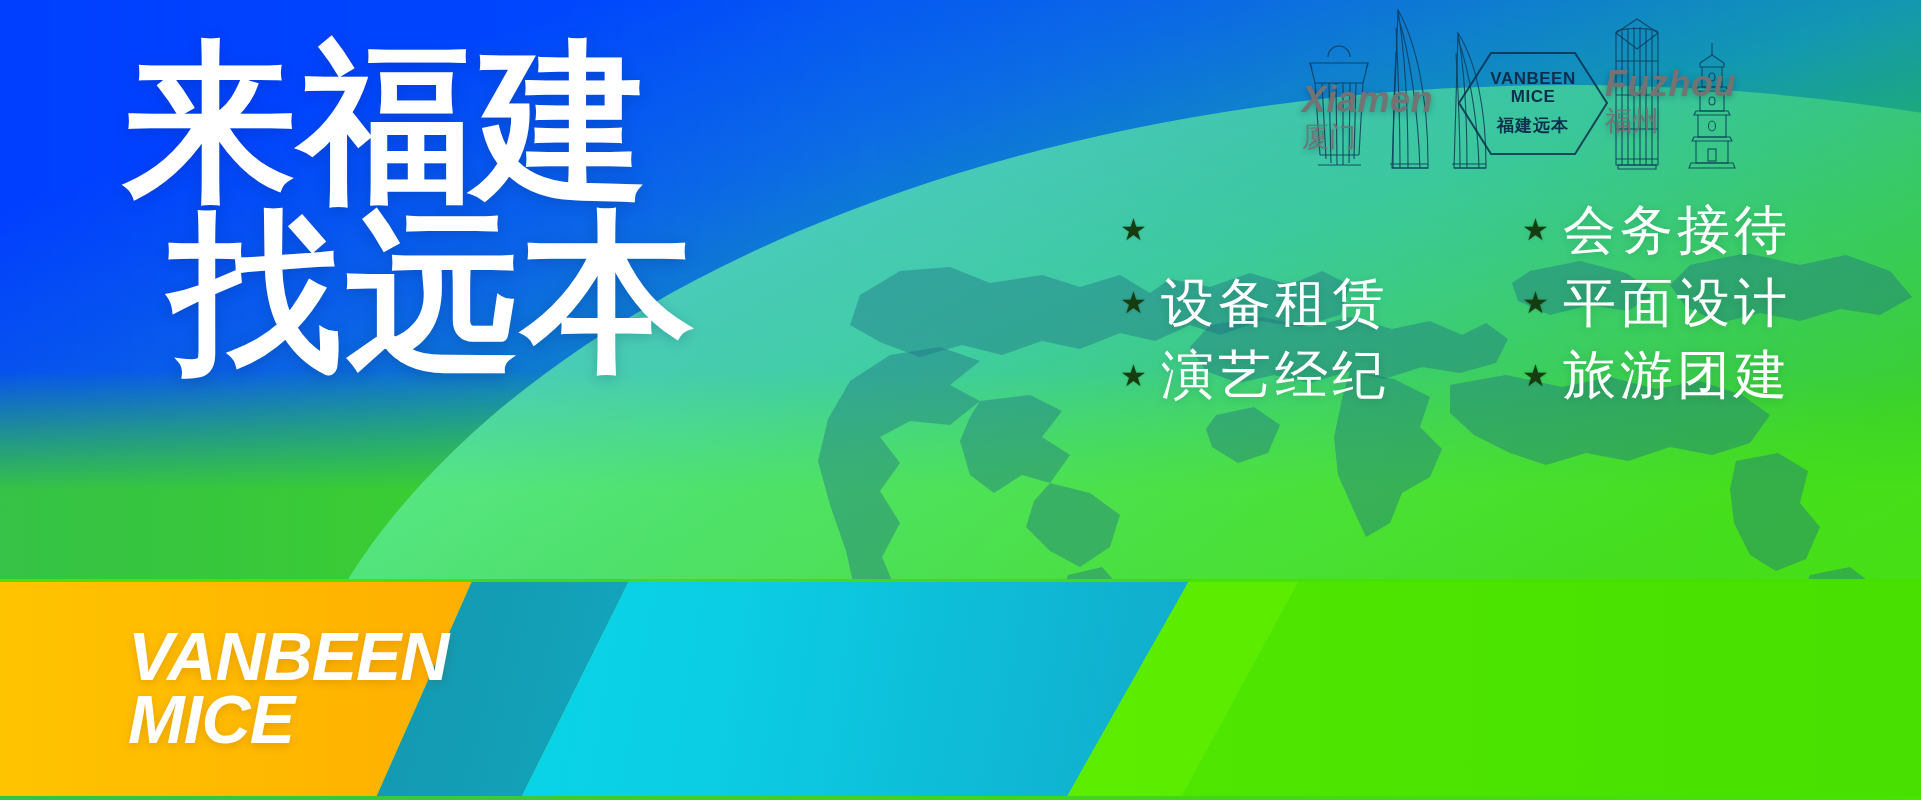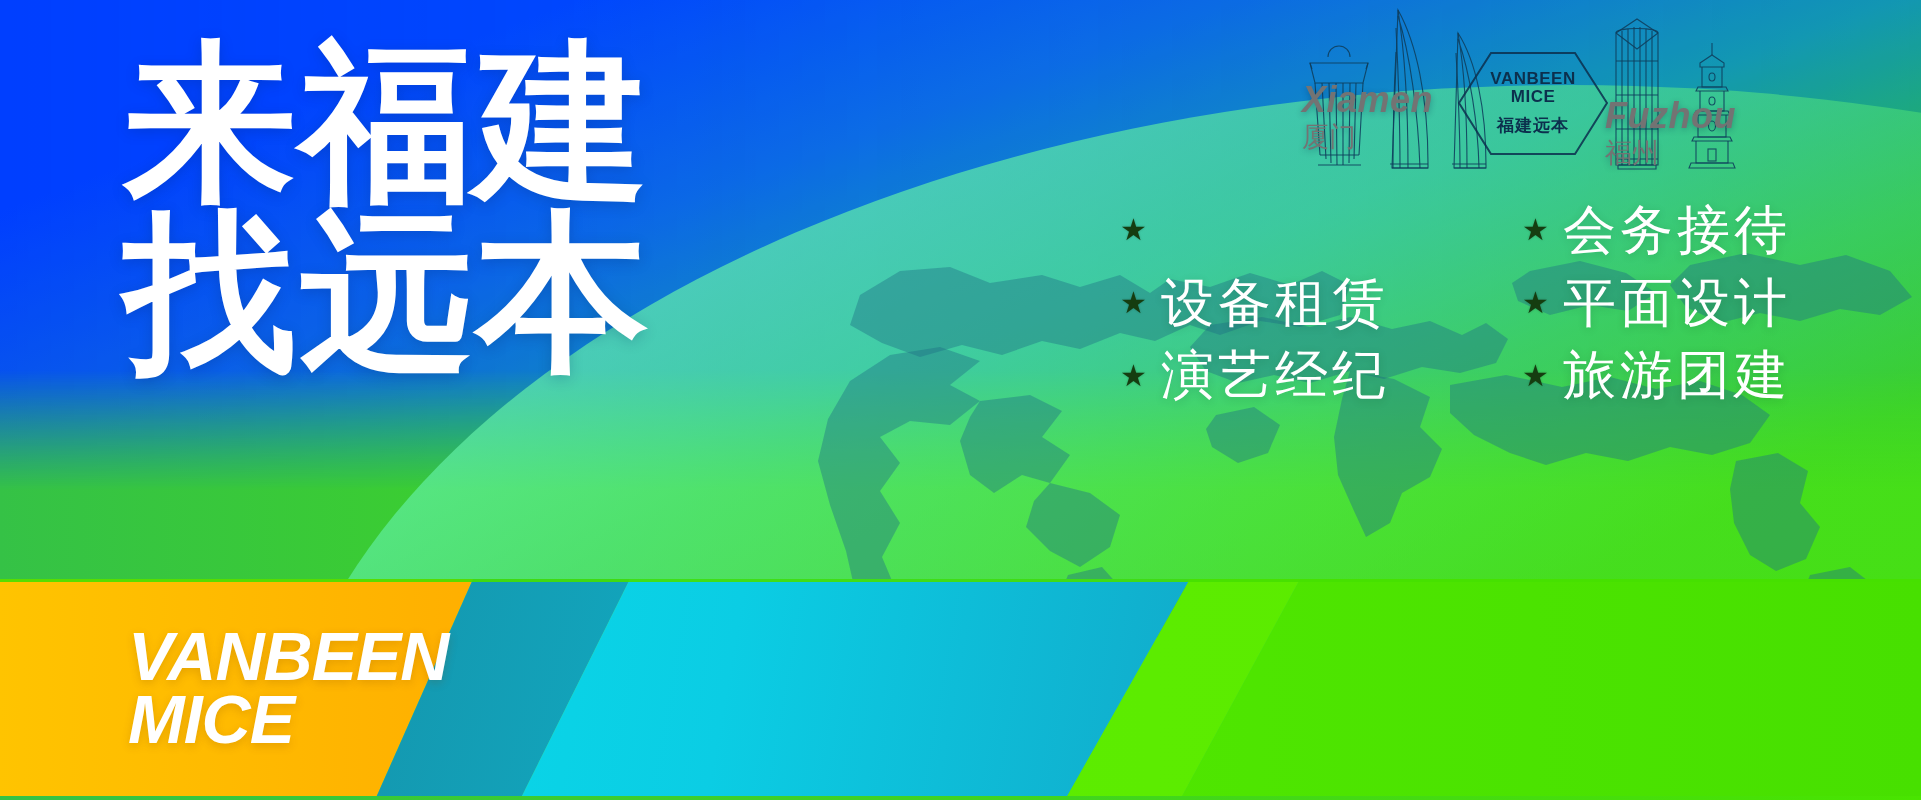--- a/index.html
+++ b/index.html
@@ -39,39 +39,39 @@
   .globe svg path{fill:#1f6f86;opacity:.42;}
 
   
   .headline{
     position:absolute;left:124px;top:38px;width:620px;
     color:#fff;font-weight:900;font-size:172px;line-height:.99;
     letter-spacing:4px;
     text-shadow:0 3px 14px rgba(0,40,90,.22);
     font-family:"DejaVu Sans","Liberation Sans",sans-serif;
   }
-  .headline .l2{display:block;}
+  .headline .l2{display:block;text-align:center;}
 
   
   .citybar{position:absolute;left:1290px;top:6px;width:560px;height:165px;}
   .lm{position:absolute;bottom:0;}
   .lm svg{display:block;}
   .lm svg *{stroke:#0f3d5c;fill:none;stroke-width:1.1;opacity:.88;}
 
   .cityname{position:absolute;color:#737373;}
   .cityname .en{
     font-style:italic;font-weight:900;font-size:36px;letter-spacing:.5px;
     text-shadow:0 2px 6px rgba(0,30,70,.3);line-height:1;
   }
   .cityname .cn{
     font-size:27px;line-height:1.15;margin-top:4px;font-weight:400;
     text-shadow:0 2px 6px rgba(0,30,70,.3);
   }
   #xiamen-name{left:12px;top:76px;}
-  #fuzhou-name{left:315px;top:92px;}
+  #fuzhou-name{left:315px;top:60px;}
 
   .hexbadge{
     position:absolute;left:167px;top:45px;width:152px;height:105px;
     display:flex;flex-direction:column;align-items:center;justify-content:center;
     color:#0c2f4d;
     clip-path:polygon(22% 0,78% 0,100% 50%,78% 100%,22% 100%,0 50%);
   }
   .hexbadge .hexline{position:absolute;inset:0;}
   .hexbadge .hexline svg{width:100%;height:100%;}
   .hexbadge .hexline polygon{fill:none;stroke:#0c2f4d;stroke-width:2;opacity:.85;}

